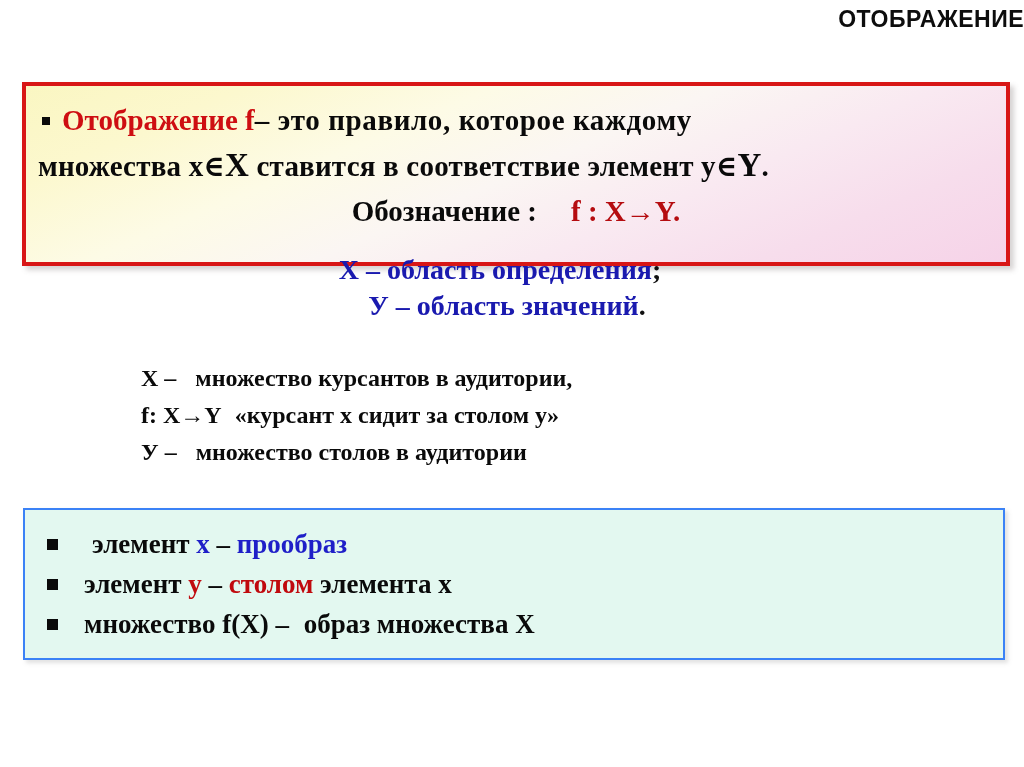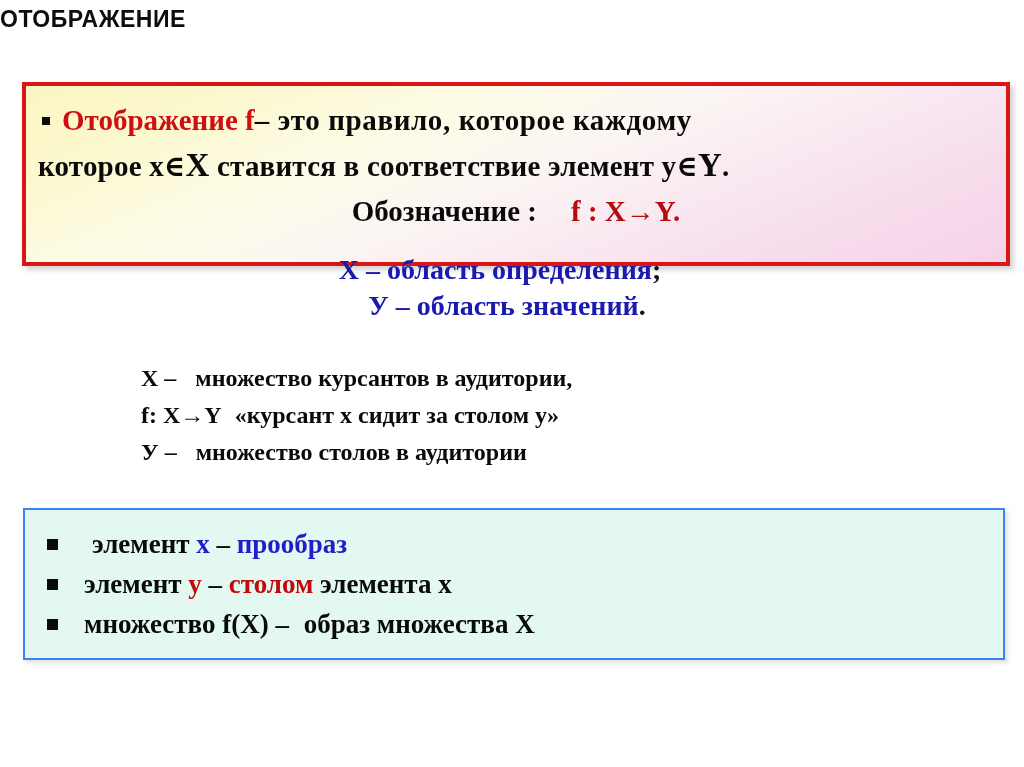--- a/index.html
+++ b/index.html
@@ -16,21 +16,21 @@
     font-family: "Liberation Serif", "DejaVu Serif", serif;
     -webkit-font-smoothing: antialiased;
   }
 
   
   .slide-title {
     position: absolute;
     left: 0;
     top: 6px;
     width: 1024px;
-    text-align: left;
+    text-align: right;
     font-family: "Liberation Sans", "DejaVu Sans", sans-serif;
     font-weight: bold;
     font-size: 23px;
     letter-spacing: 0.5px;
     color: #0d0d0d;
     line-height: 26px;
   }
 
   
   .definition-box {
@@ -152,21 +152,21 @@
 
 <div class="slide-title">ОТОБРАЖЕНИЕ</div>
 
 <div class="definition-box">
 
   <div class="def-line def-line-1">
     <span class="bullet-sq"></span><span class="red-term">Отображение f</span><span class="sp-wide">–  это  правило,  которое  каждому</span>
   </div>
 
   <div class="def-line def-line-2">
-    <span>которое x</span><span>∈</span><span class="big-cap">X</span><span> ставится в соответствие элемент y</span><span>∈</span><span class="big-cap">Y</span><span>.</span>
+    <span>множества x</span><span>∈</span><span class="big-cap">X</span><span> ставится в соответствие элемент y</span><span>∈</span><span class="big-cap">Y</span><span>.</span>
   </div>
 
   <div class="def-line def-line-3">
     <span>Обозначение :</span><span class="gap-lg"></span><span class="dark-red">f : X→Y.</span>
   </div>
 
 </div>
 
 <div class="blue-block">
   <div class="blue-line blue-line-1">

